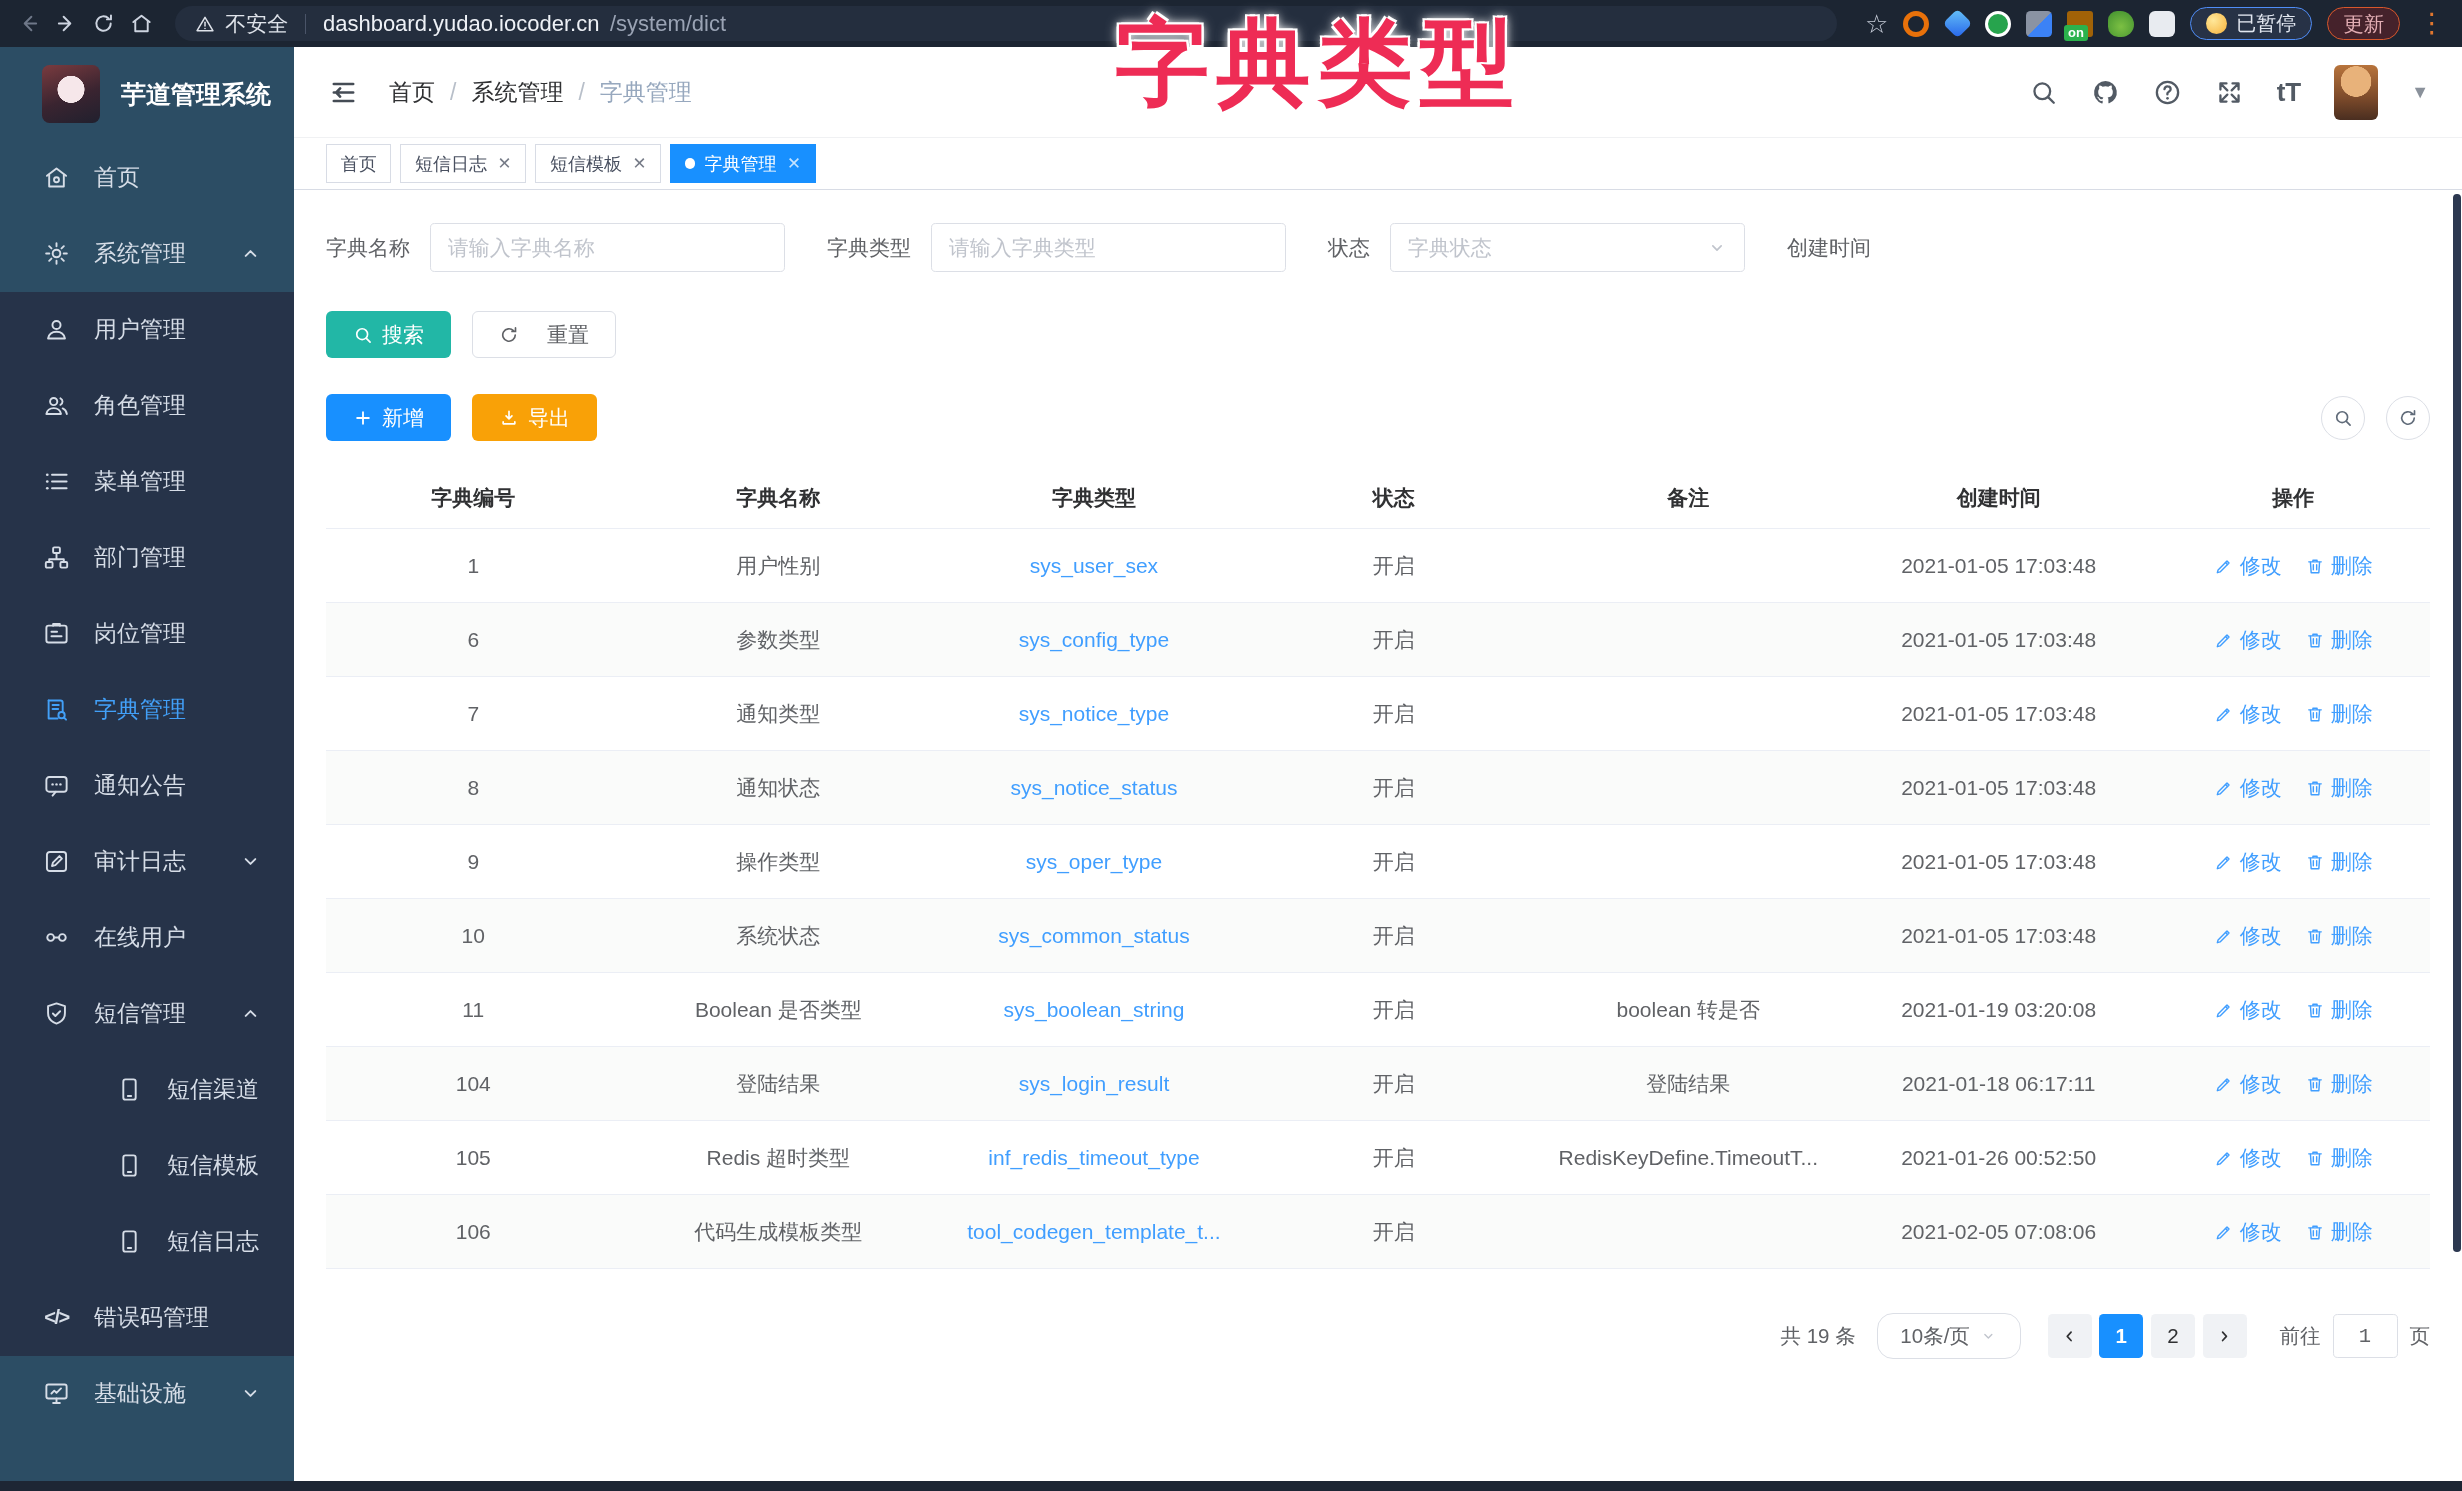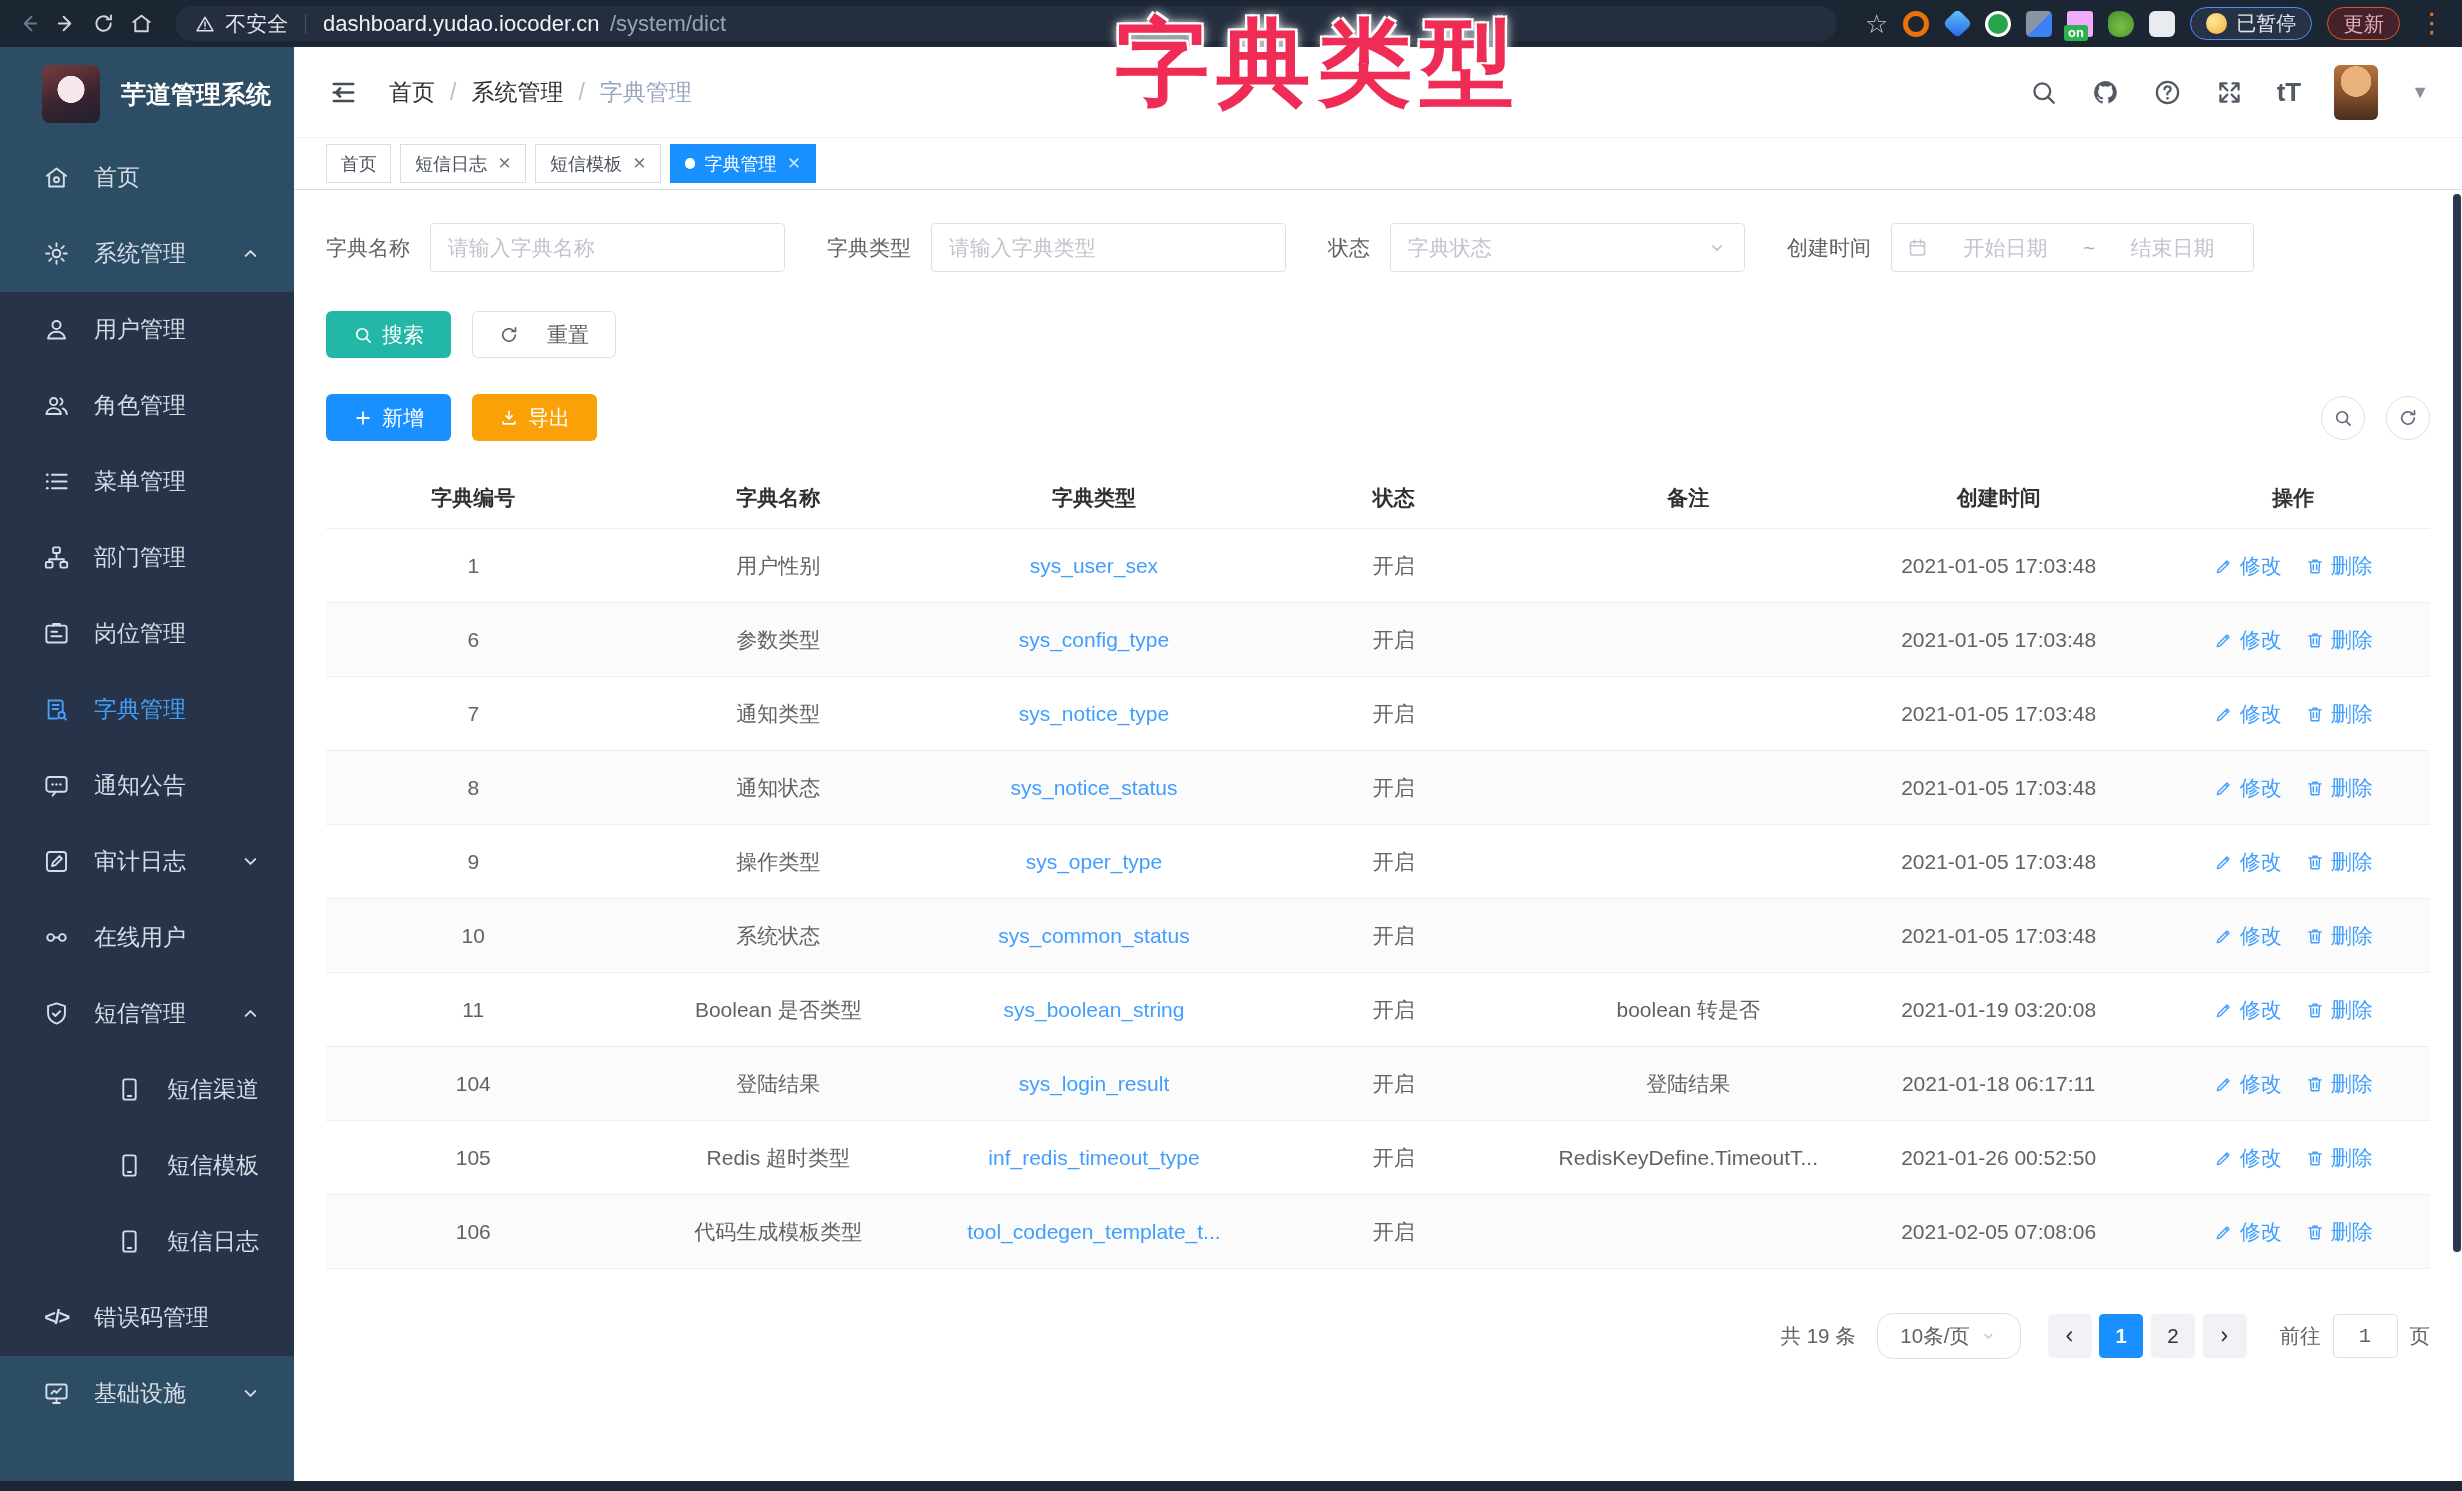--- a/index.html
+++ b/index.html
@@ -17,21 +17,21 @@
   .url-div { width:1.5px; height:20px; background:#4a5468; margin:0 6px; }
   .url-host { font-size:22px; color:#eef1f6; }
   .url-path { font-size:22px; color:#9aa3b4; }
   .chrome-right { display:flex; align-items:center; gap:15px; flex:0 0 auto; }
   .star { font-size:26px; color:#c7cdd9; line-height:1; }
   .ext { width:26px; height:26px; flex:0 0 auto; }
   .ext-ring { border:5.3px solid #e8710a; border-radius:50%; }
   .ext-gem { background:linear-gradient(135deg,#67c3f7,#2563eb); transform:rotate(45deg); border-radius:5.3px; width:21px; height:21px; margin:2.3px; }
   .ext-green { background:#27a44d; border-radius:50%; border:3px solid #fff; }
   .ext-grid { background:linear-gradient(135deg,#8a93a3 50%,#3b82f6 50%); border-radius:4.6px; }
-  .ext-on { position:relative; background:#f0abfc; border-radius:3px; }
+  .ext-on { position:relative; background:#a16207; border-radius:3px; }
   .ext-on .onb { position:absolute; left:-3px; bottom:-4.6px; background:#2bb24c; color:#fff; font-size:13px; padding:0.8px 3.8px; border-radius:3px; font-weight:bold; }
   .ext-leaf { background:radial-gradient(circle at 50% 60%,#7cc043,#3f8f2f); border-radius:40% 60% 55% 45%; }
   .ext-puzzle { background:#e8ebf0; border-radius:6px; }
   .pill { height:33px; border-radius:16.7px; display:flex; align-items:center; padding:0 15px; gap:9px; flex:0 0 auto; }
   .pill-paused { border:1.9px solid #4f8df7; background:#273246; }
   .pill-paused .emoji { width:21px; height:21px; border-radius:50%; background:radial-gradient(circle at 35% 35%,#ffe89a,#f5b03a); }
   .pill-paused .txt { font-size:20px; color:#e2e7f0; }
   .pill-update { border:1.9px solid #d8572b; background:#45222b; }
   .pill-update .txt { font-size:20.5px; color:#e3aeb4; }
   .dots { color:#e0762e; font-size:27px; letter-spacing:0; line-height:1; padding:0 3px; }
@@ -483,29 +483,20 @@
           <span class="flabel">字典类型</span>
           <input class="finput" placeholder="请输入字典类型" style="">
           <span class="flabel">状态</span>
           <div class="fselect">
             <span class="ph">字典状态</span>
             <svg viewBox="0 0 24 24" fill="none" stroke="currentColor" stroke-width="2" stroke-linecap="round" stroke-linejoin="round">
                 <polyline points="7 9.5 12 14.5 17 9.5"></polyline>
               </svg>
           </div>
           <span class="flabel">创建时间</span>
-          <div class="fdate">
-            <svg viewBox="0 0 24 24" fill="none" stroke="currentColor" stroke-width="1.8" stroke-linecap="round">
-                <rect x="4" y="5.5" width="16" height="15" rx="2"></rect>
-                <path d="M4 10h16M8.5 3.5v4M15.5 3.5v4"></path>
-              </svg>
-            <span class="dph">开始日期</span>
-            <span class="dsep">~</span>
-            <span class="dph">结束日期</span>
-          </div>
         </div>
 
         <div class="btnrow">
           <div class="btn btn-search">
             <svg viewBox="0 0 24 24" fill="none" stroke="currentColor" stroke-width="2" stroke-linecap="round">
                 <circle cx="11" cy="11" r="6.5"></circle>
                 <path d="M16 16l4.5 4.5"></path>
               </svg>
             <span>搜索</span>
           </div>

